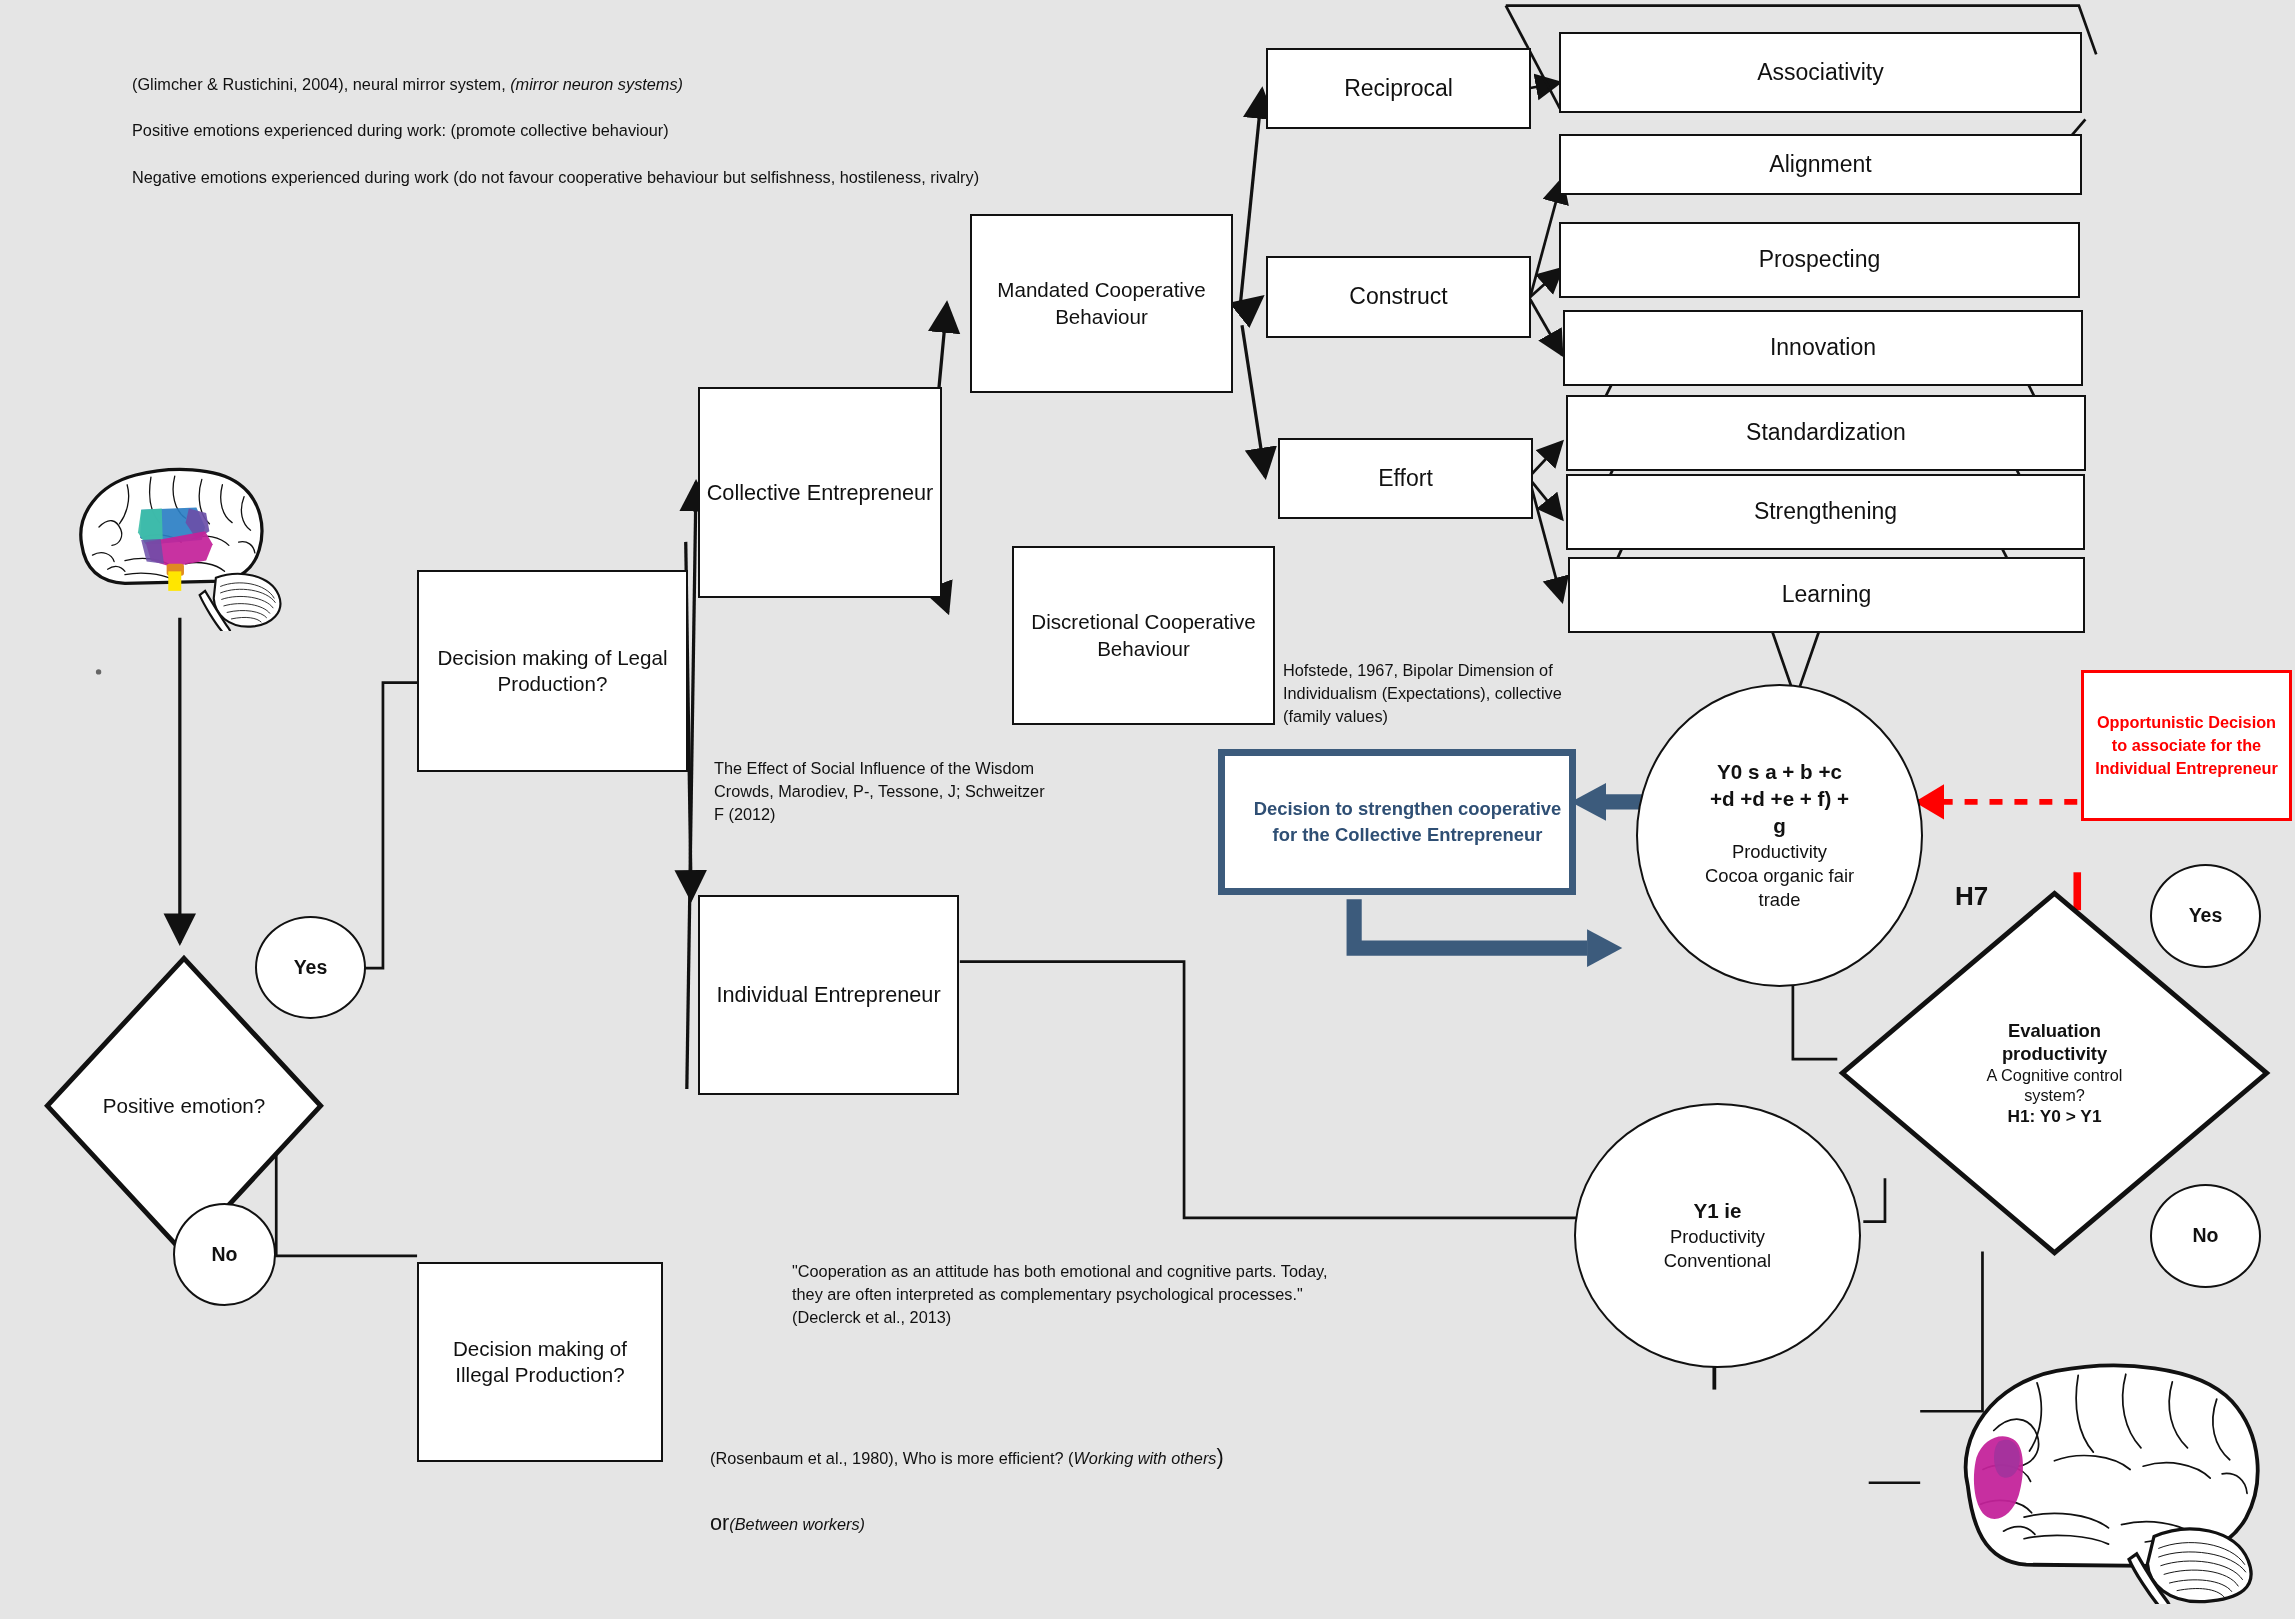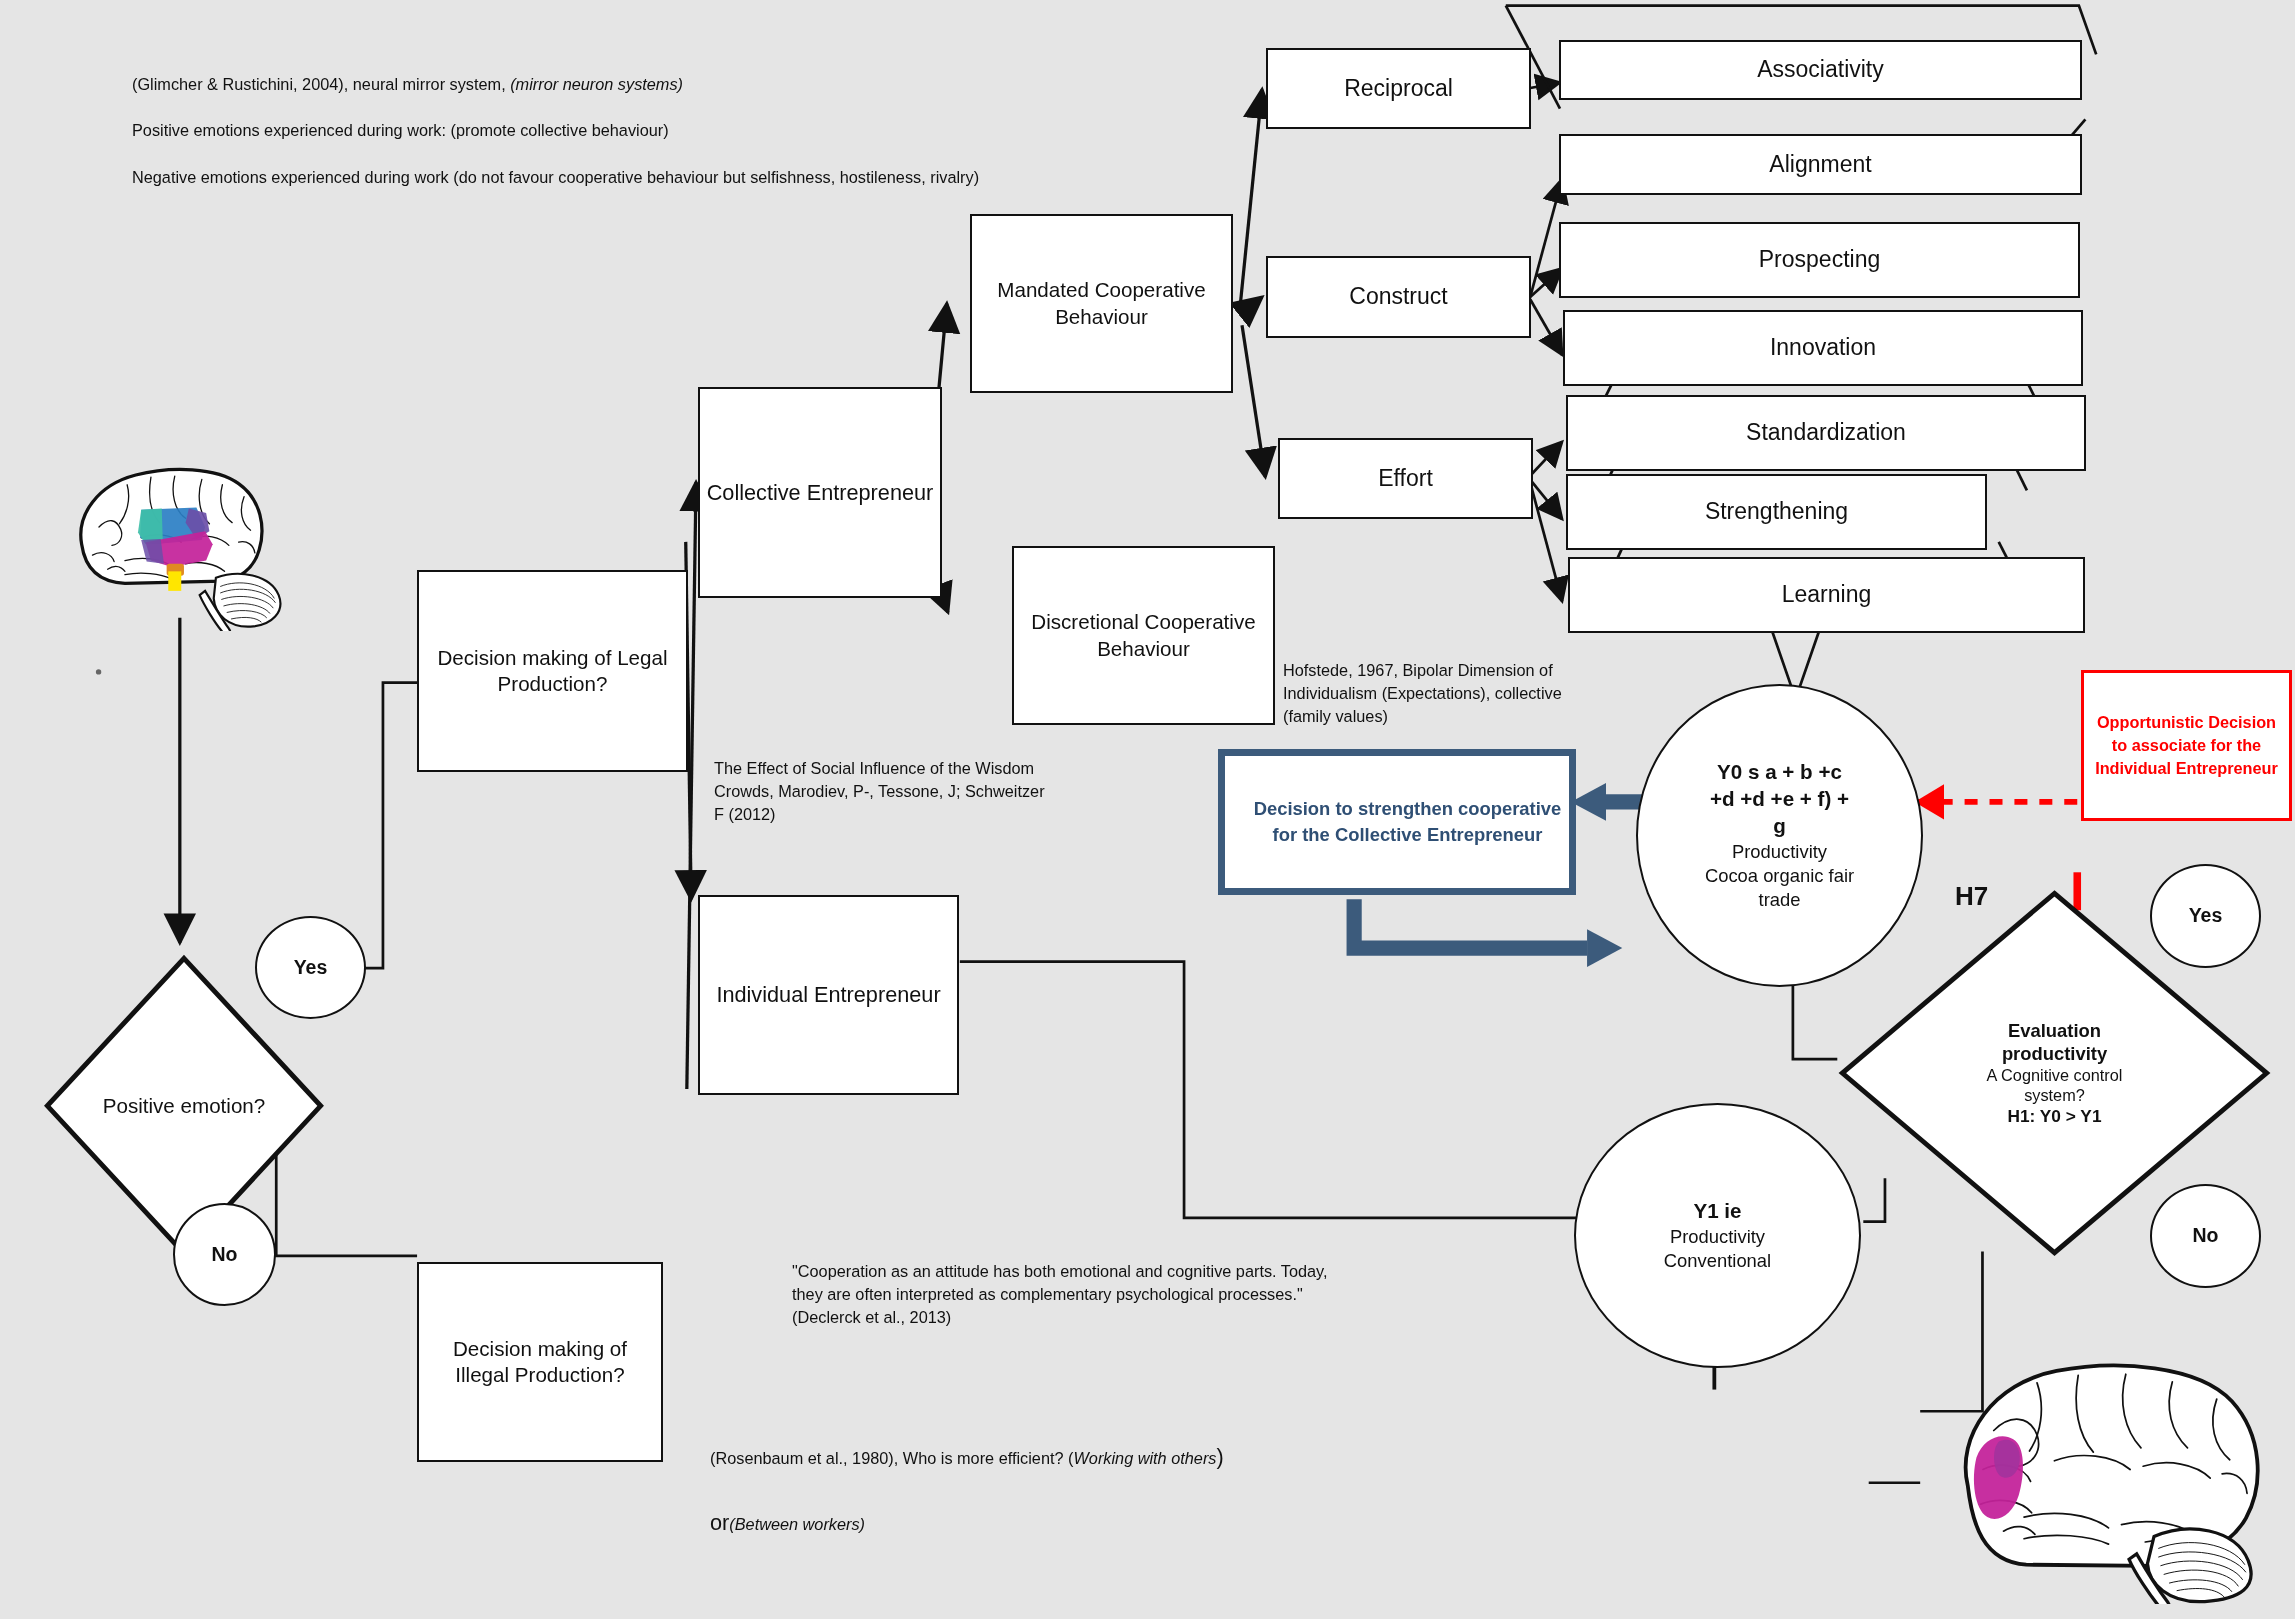--- a/index.html
+++ b/index.html
@@ -266,36 +266,36 @@
   <div class="node rbox" style="left:1266px;top:48px;width:265px;height:81px;font-size:23px;">
     <span class="lab">Reciprocal</span>
   </div>
   <div class="node rbox" style="left:1266px;top:256px;width:265px;height:82px;font-size:23px;">
     <span class="lab">Construct</span>
   </div>
   <div class="node rbox" style="left:1278px;top:438px;width:255px;height:81px;font-size:23px;">
     <span class="lab">Effort</span>
   </div>
 
-  <div class="node rbox" style="left:1559px;top:40px;width:523px;height:60px;font-size:23px;">
+  <div class="node rbox" style="left:1559px;top:32px;width:523px;height:81px;font-size:23px;">
     <span class="lab">Associativity</span>
   </div>
   <div class="node rbox" style="left:1559px;top:134px;width:523px;height:61px;font-size:23px;">
     <span class="lab">Alignment</span>
   </div>
   <div class="node rbox" style="left:1559px;top:222px;width:521px;height:76px;font-size:23px;">
     <span class="lab">Prospecting</span>
   </div>
   <div class="node rbox" style="left:1563px;top:310px;width:520px;height:76px;font-size:23px;">
     <span class="lab">Innovation</span>
   </div>
   <div class="node rbox" style="left:1566px;top:395px;width:520px;height:76px;font-size:23px;">
     <span class="lab">Standardization</span>
   </div>
-  <div class="node rbox" style="left:1566px;top:474px;width:421px;height:76px;font-size:23px;">
+  <div class="node rbox" style="left:1566px;top:474px;width:519px;height:76px;font-size:23px;">
     <span class="lab">Strengthening</span>
   </div>
   <div class="node rbox" style="left:1568px;top:557px;width:517px;height:76px;font-size:23px;">
     <span class="lab">Learning</span>
   </div>
 
   <div class="note" style="left:714px;top:757px;width:433px;font-size:16.3px;">The Effect of Social Influence of the Wisdom
 Crowds, Marodiev, P-, Tessone, J; Schweitzer
  F (2012)</div>
 

